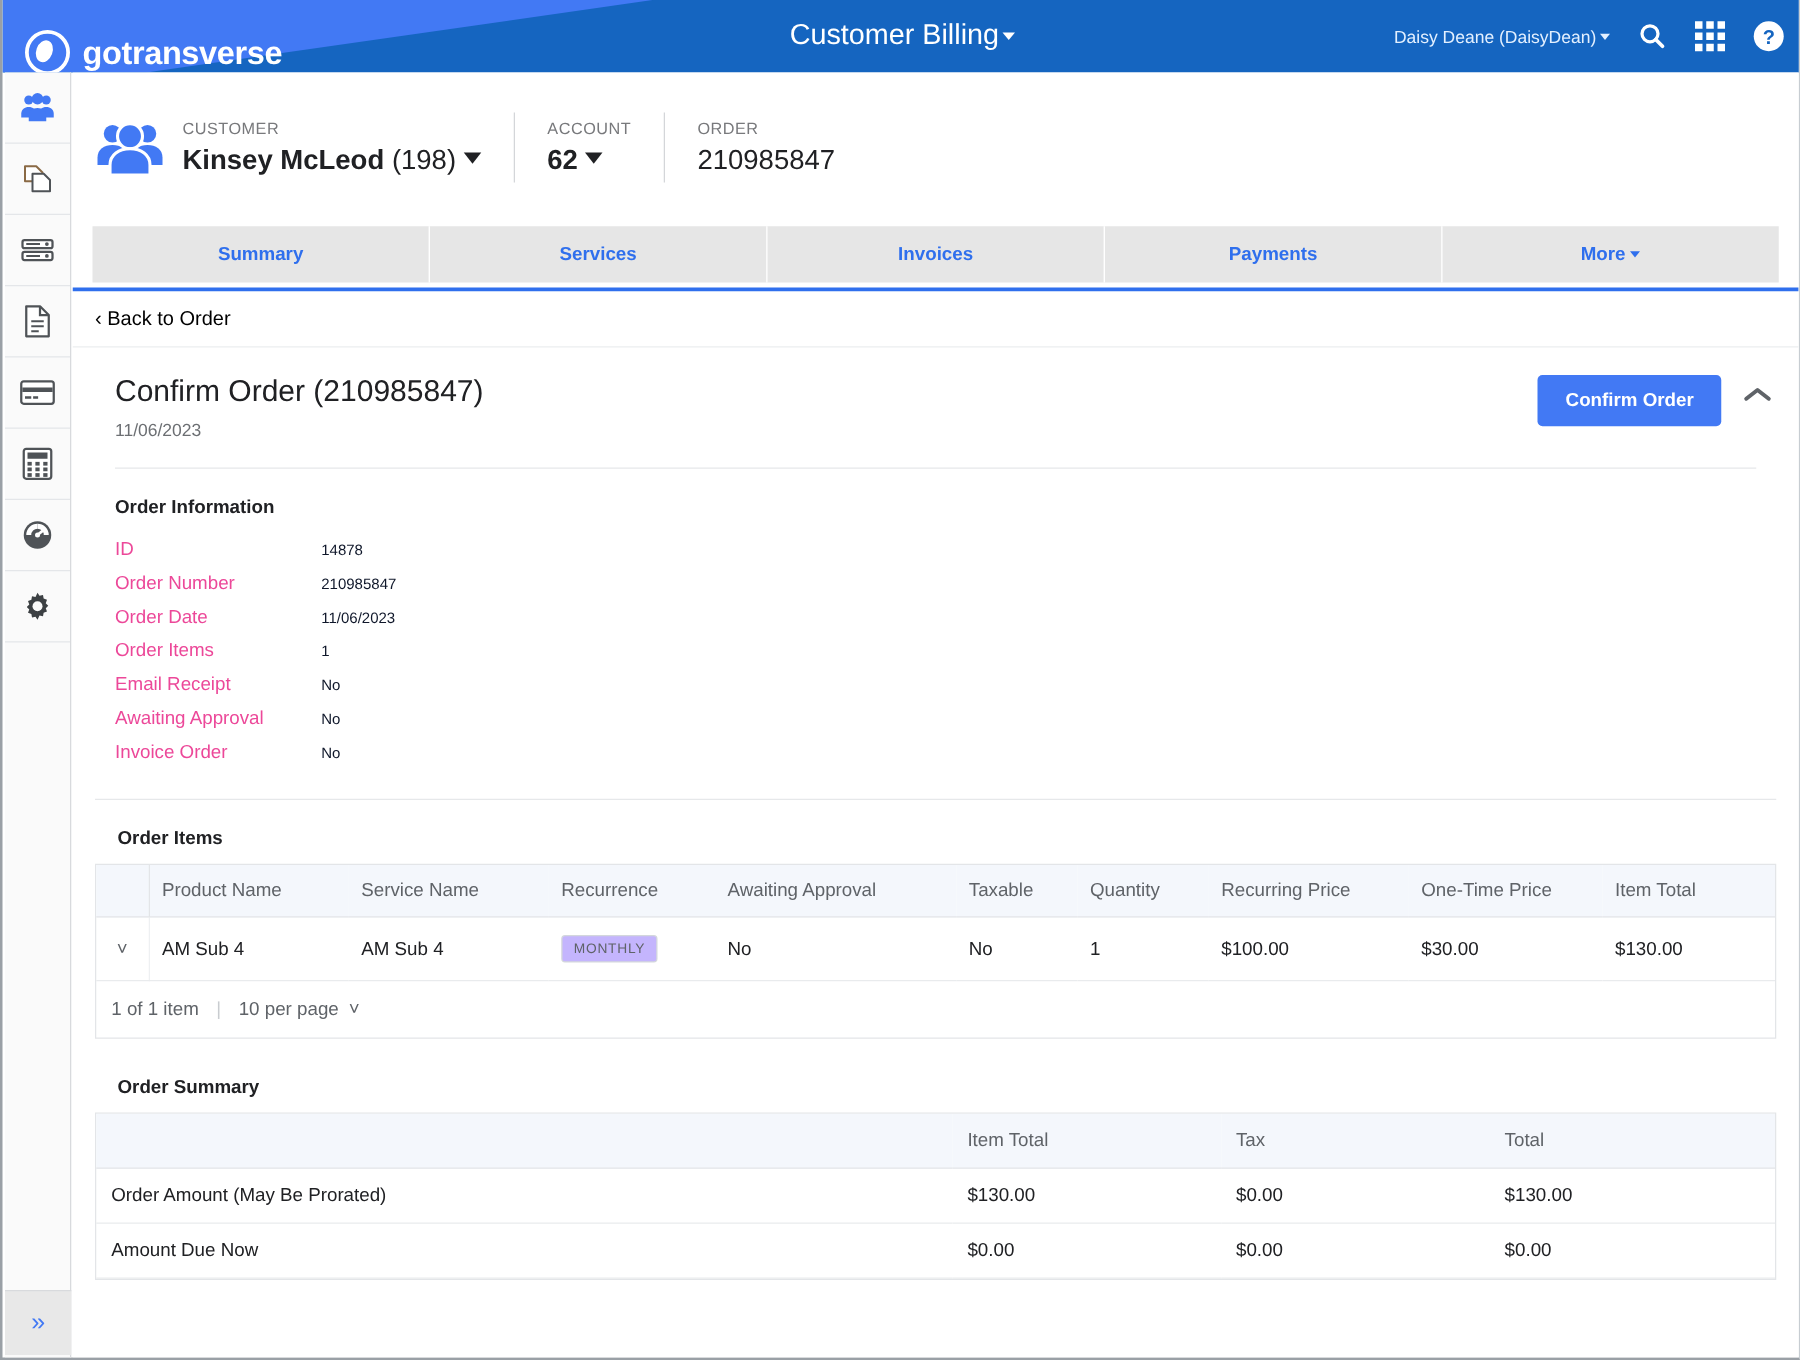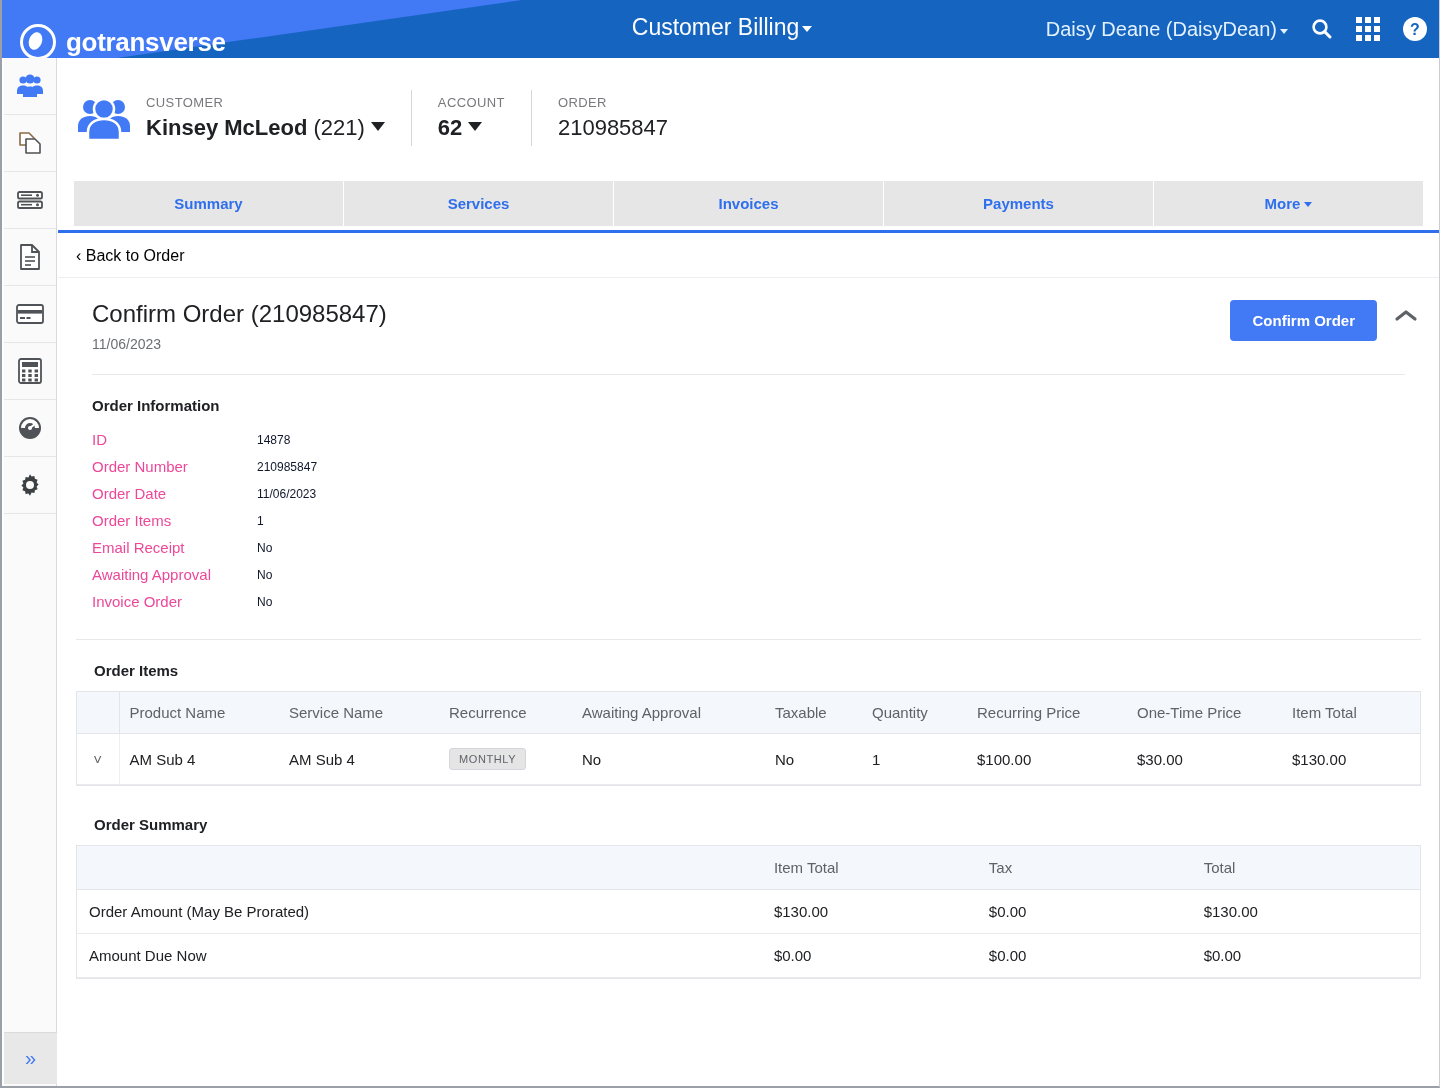--- a/index.html
+++ b/index.html
@@ -52,21 +52,21 @@
   }
   .app-title .caret {
     display: inline-block; margin-left: 3px;
     border-left: 5px solid transparent; border-right: 5px solid transparent;
     border-top: 6px solid #fff; vertical-align: 3px;
   }
   .topbar-right {
     position: absolute; right: 14px; top: 0; height: 58px;
     display: flex; align-items: center; gap: 22px; z-index: 5;
   }
-  .user-menu { color: #e3f0ff; font-size: 20px; cursor: pointer; }
+  .user-menu { color: #e3f0ff; font-size: 14px; cursor: pointer; }
   .user-menu .caret {
     display: inline-block; margin-left: 3px;
     border-left: 4px solid transparent; border-right: 4px solid transparent;
     border-top: 5px solid #e3f0ff; vertical-align: 2px;
   }
   .ic { cursor: pointer; display: flex; align-items: center; }
   .grid-icon {
     display: grid; grid-template-columns: repeat(3, 6px);
     grid-template-rows: repeat(3, 6px); gap: 3px;
   }
@@ -168,21 +168,21 @@
   tbody td {
     font-size: 15px; color: #202124; padding: 14px 10px;
     border-bottom: 1px solid #e9ebed;
   }
   .c-right { text-align: left; }
   .expand-cell { width: 42px; text-align: center; border-right: 1px solid #eef0f2; }
   thead th.expand-cell { border-right: 1px solid #e3e5e8; }
   .chev { color: #5f6368; cursor: pointer; font-size: 15px; }
   .badge {
     display: inline-block; border: 1px solid #d3d7dc; border-radius: 3px;
-    background: #e5e5e5; color: #5f6368; font-size: 11px; letter-spacing: 0.6px;
+    background: #c4b5fd; color: #5f6368; font-size: 11px; letter-spacing: 0.6px;
     padding: 4px 9px;
   }
   .tfoot-bar {
     display: flex; align-items: center; gap: 14px;
     padding: 14px 12px; font-size: 15px; color: #5f6368;
   }
   .tfoot-bar .sep { color: #c9ccd0; }
   .pp { display: flex; align-items: center; gap: 8px; cursor: pointer; }
 
   .sum-tbl thead th { padding: 13px 12px; }
@@ -337,21 +337,21 @@
         <path d="M2 30c0-6.5 5.4-10 12-10s12 3.5 12 10v6H2z" fill="#4279f4"></path>
         <path d="M30 30c0-6.5 5.4-10 12-10s12 3.5 12 10v6H30z" fill="#4279f4"></path>
         <circle cx="28" cy="13" r="10" fill="#4279f4" stroke="#fff" stroke-width="2.5"></circle>
         <path d="M12 36c0-8.5 7.2-13 16-13s16 4.5 16 13v8H12z" fill="#4279f4" stroke="#fff" stroke-width="2.5"></path>
       </svg>
 
       <div class="ent-block">
         <div class="ent-label">CUSTOMER</div>
         <div class="ent-value">
           <b>Kinsey McLeod</b>
-          <span class="light">(221)</span><span class="ent-caret"></span>
+          <span class="light">(198)</span><span class="ent-caret"></span>
         </div>
       </div>
 
       <div class="ent-sep"></div>
 
       <div class="ent-block">
         <div class="ent-label">ACCOUNT</div>
         <div class="ent-value">
           <b>62</b><span class="ent-caret"></span>
         </div>
@@ -452,20 +452,28 @@
             <td><span class="badge">MONTHLY</span></td>
             <td>No</td>
             <td>No</td>
             <td>1</td>
             <td class="c-right">$100.00</td>
             <td class="c-right">$30.00</td>
             <td class="c-right">$130.00</td>
           </tr>
         </tbody>
       </table>
+      <div class="tfoot-bar">
+        <span>1 of 1 item</span>
+        <span class="sep">|</span>
+        <span class="pp">
+          <span>10 per page</span>
+          <span class="chev">˅</span>
+        </span>
+      </div>
     </div>
 
     <div class="section-title tight" style="padding-top:30px">Order Summary</div>
 
     <div class="tbl-wrap sum-tbl">
       <table>
         <thead>
           <tr>
             <th style="width:51%"></th>
             <th class="c-right" style="width:16%">Item Total</th>

